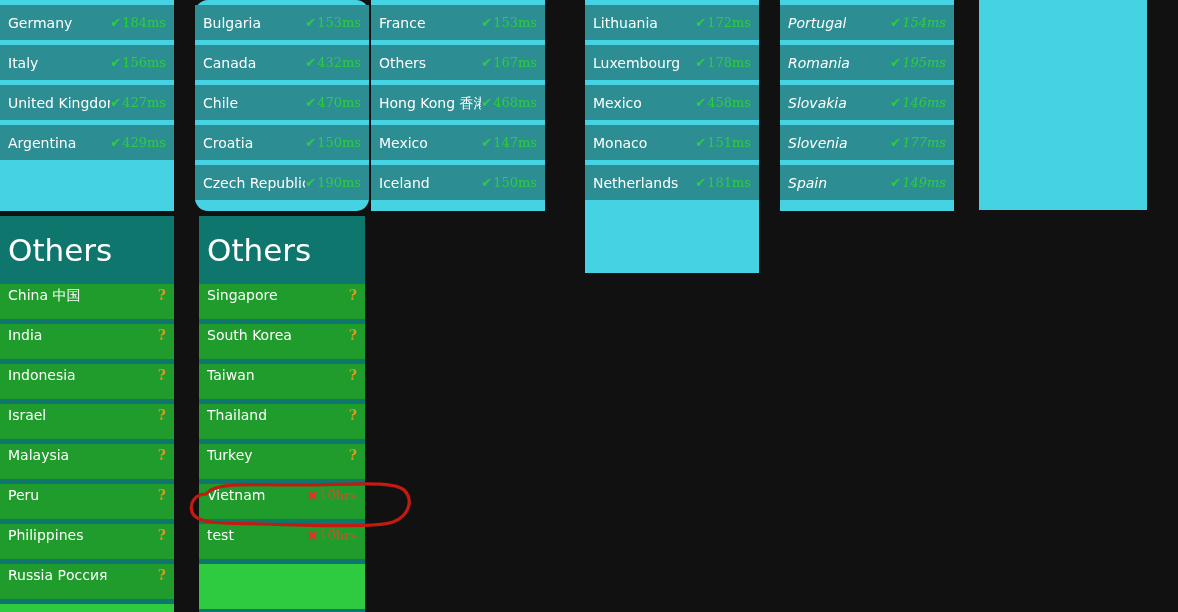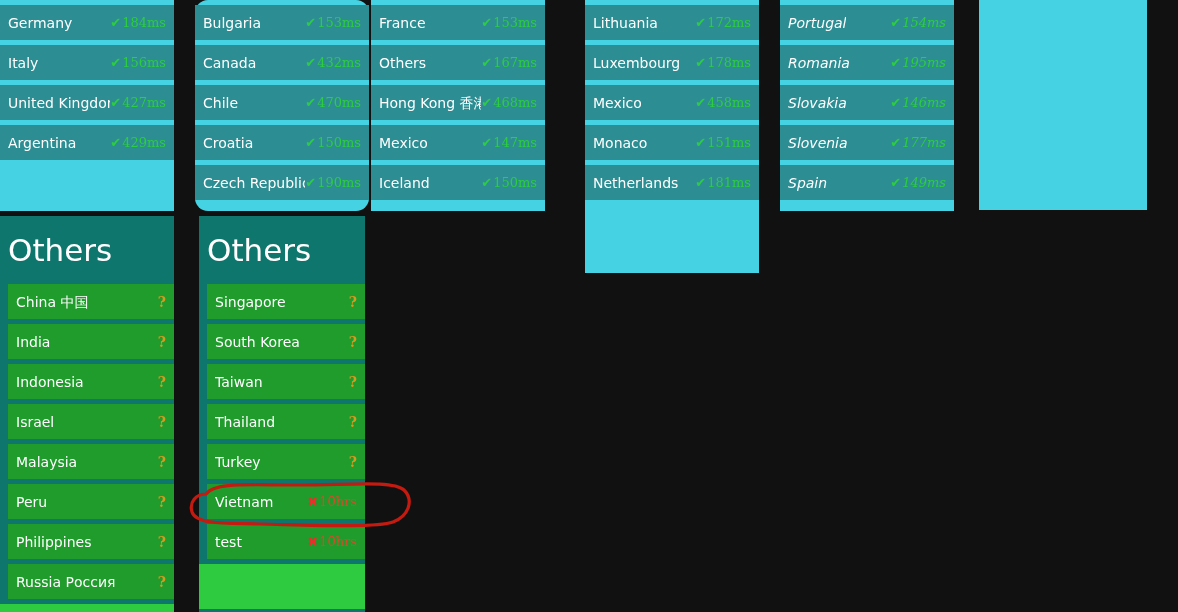--- a/index.html
+++ b/index.html
@@ -56,25 +56,24 @@
     color: #ffffff;
     font-size: 31px;
     line-height: 34px;
     font-weight: 400;
   }
   .col.green .row {
     background: #1f9c2b;
     height: 35px;
     margin-bottom: 5px;
     display: flex;
-    align-items: center;
+    align-items: flex-end;
     justify-content: space-between;
-    padding: 4px 8px;
+    padding: 16px 8px;
     box-sizing: border-box;
-    margin-left: 8px;
   }
   .col.green .tail {
     height: 45px;
     background: #2ecb40;
   }
 
   .name {
     color: #ffffff;
     font-size: 14px;
     line-height: 16px;

